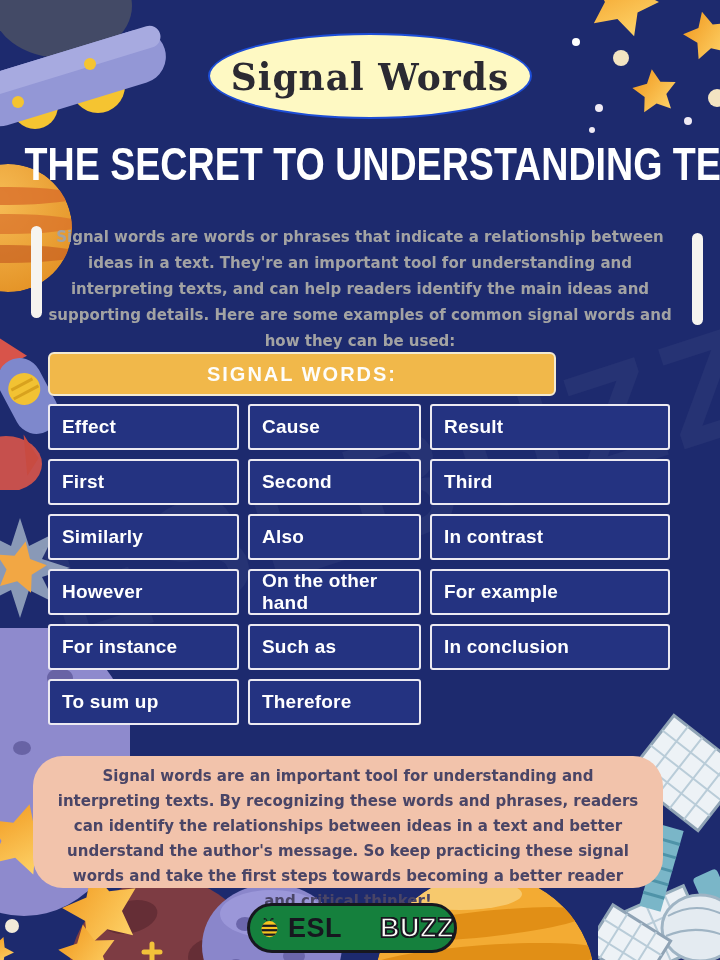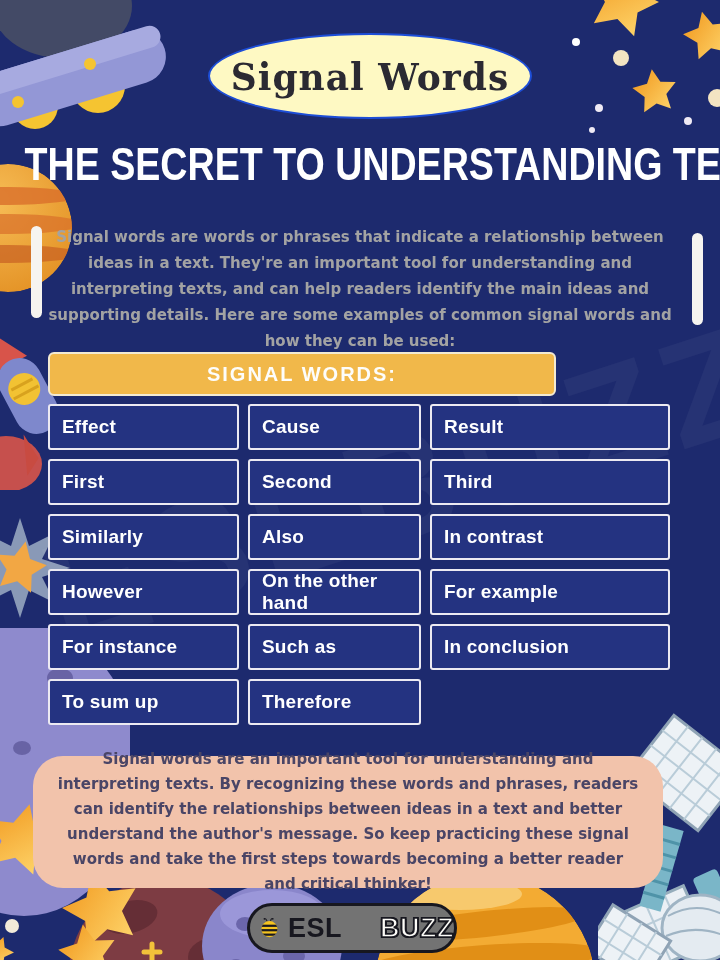--- a/index.html
+++ b/index.html
@@ -62,30 +62,30 @@
     border:2px solid #eceaf2; border-radius:3px;
     display:flex; align-items:center; padding-left:12px;
     color:#ffffff; font-weight:700; font-size:19px;
     font-family:"Liberation Sans", sans-serif; letter-spacing:0.2px;
   }
 
   
   .summary-box{
     position:absolute; left:33px; top:756px; width:630px; height:132px; z-index:3;
     background:#f2c3ab; border-radius:30px; box-sizing:border-box;
-    display:flex; align-items:center; justify-content:center; padding:8px 22px;
+    display:flex; align-items:flex-start; justify-content:center; padding:8px 22px;
   }
   .summary-text{
     text-align:center; color:#4a4566; font-weight:700; font-size:15px; line-height:25px;
   }
 
   
   .logo-pill{
     position:absolute; left:247px; top:903px; width:210px; height:50px; z-index:5;
-    background:#737373; border:3px solid #17171f; border-radius:27px;
+    background:#15803d; border:3px solid #17171f; border-radius:27px;
     box-sizing:border-box; display:flex; align-items:center; gap:8px; padding-left:10px;
   }
   .logo-text{font-family:"Liberation Sans", sans-serif; font-weight:900; font-size:27px; letter-spacing:0.5px;}
   .logo-solid{color:#17171f;}
   .logo-outline{color:#fcfbf7; -webkit-text-stroke:1.6px #17171f;
     text-shadow:-1px -1px 0 #17171f,1px -1px 0 #17171f,-1px 1px 0 #17171f,1px 1px 0 #17171f;padding-left:30px;}
 
   
   .watermark{
     position:absolute; left:30px; top:400px; z-index:4; pointer-events:none;

